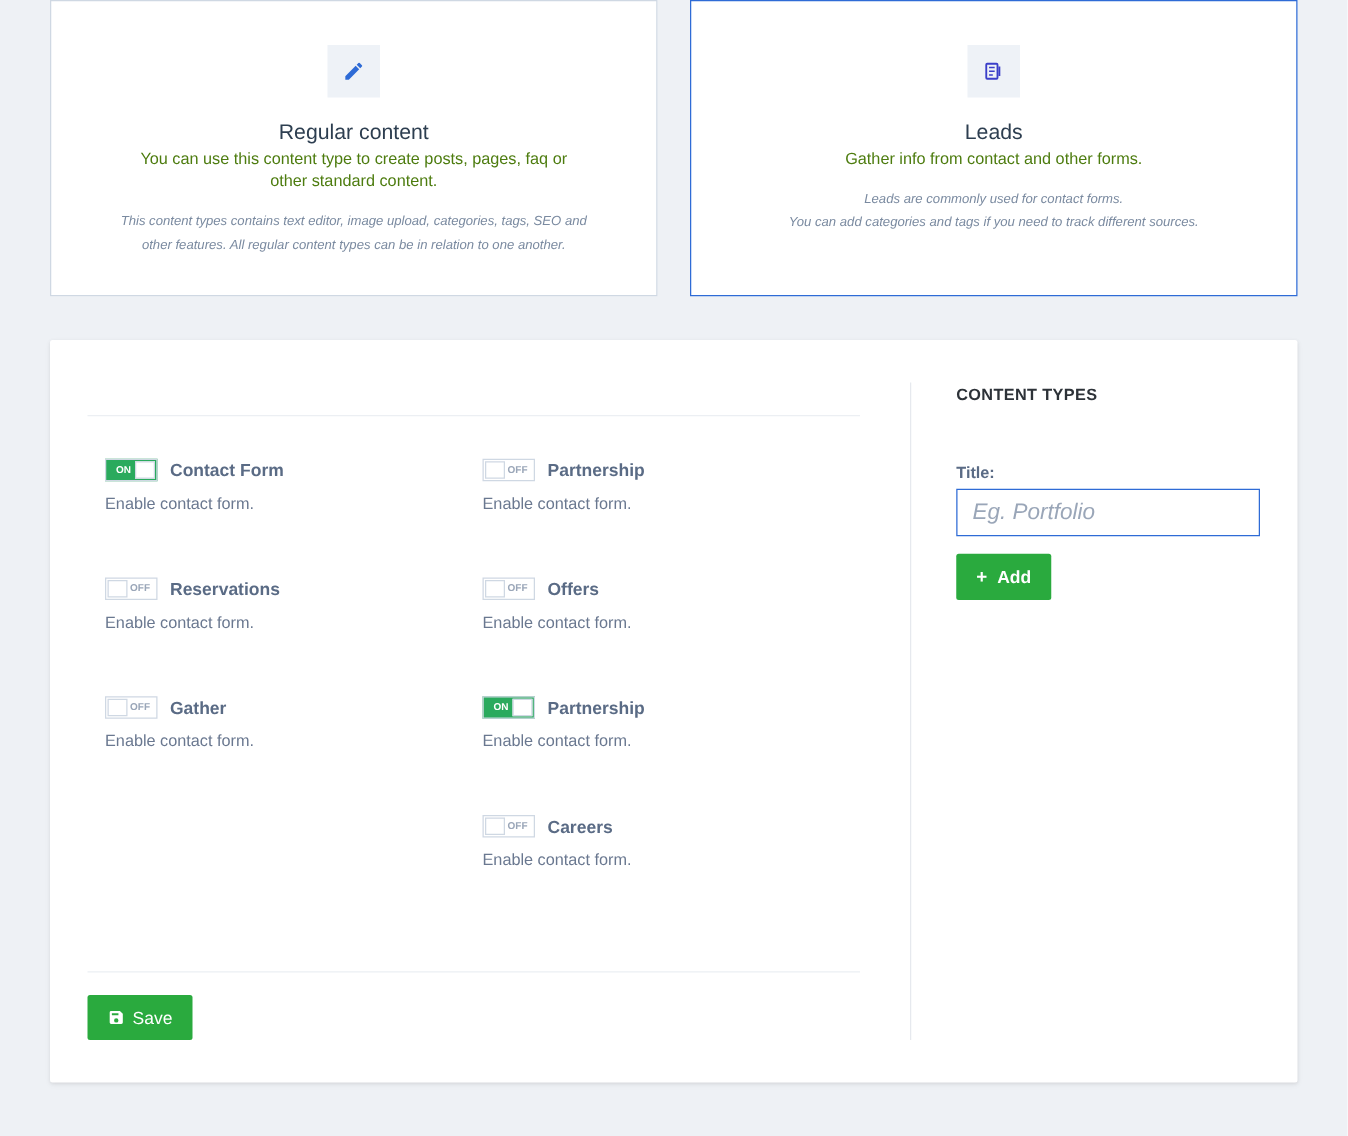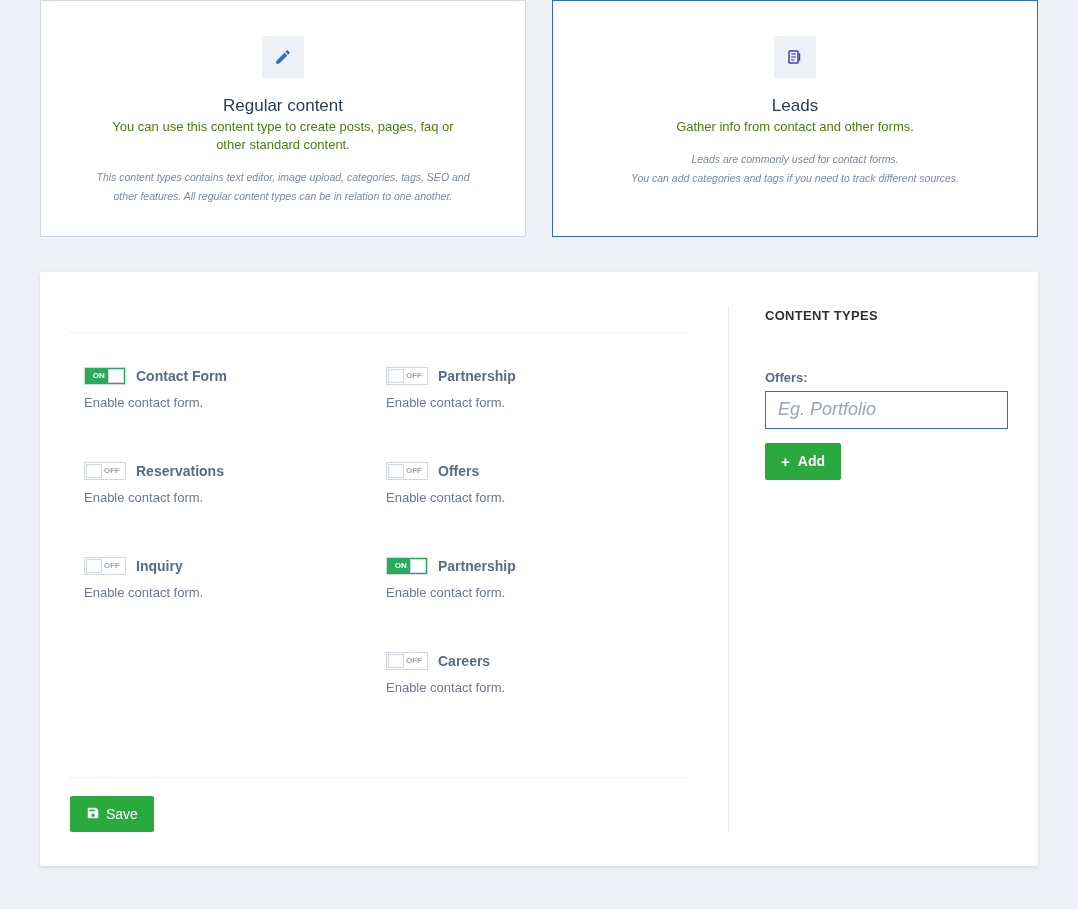--- a/index.html
+++ b/index.html
@@ -161,20 +161,21 @@
       color: #6a7890;
     }
     .save-btn {
       background: #2aaa3e;
       color: #fff;
       border: none;
       padding: 10px 16px;
       font-size: 14px;
       cursor: pointer;
       display: inline-flex;
+      align-items: center;
       gap: 6px;
       border-radius: 2px;
     }
     .field-label {
       font-size: 13px;
       color: #5a6b85;
       font-weight: 600;
       margin-bottom: 6px;
       margin-top: 44px;
     }
@@ -290,21 +291,21 @@
           </div>
           <div class="toggle-desc">Enable contact form.</div>
         </div>
         <div class="toggle-item">
           <div class="toggle-row">
             <div class="toggle off">
               <span class="label-on">ON</span>
               <span class="label-off">OFF</span>
               <span class="knob"></span>
             </div>
-            <span class="toggle-title">Inquiry</span>
+            <span class="toggle-title">Gather</span>
           </div>
           <div class="toggle-desc">Enable contact form.</div>
         </div>
         <div class="toggle-item">
           <div class="toggle-row">
             <div class="toggle on">
               <span class="label-on">ON</span>
               <span class="label-off">OFF</span>
               <span class="knob"></span>
             </div>
@@ -328,20 +329,20 @@
     <hr class="hr-bottom">
     <button class="save-btn">
       <svg width="14" height="14" viewBox="0 0 24 24">
           <path d="M17 3H5a2 2 0 0 0-2 2v14a2 2 0 0 0 2 2h14a2 2 0 0 0 2-2V7l-4-4zM12 19a3 3 0 1 1 0-6 3 3 0 0 1 0 6zm3-10H6V6h9v3z" fill="#fff"></path>
         </svg>
       <span>Save</span>
     </button>
   </div>
   <div class="right-col">
     <div class="section-head">CONTENT TYPES</div>
-    <div class="field-label">Offers:</div>
+    <div class="field-label">Title:</div>
     <input class="title-input" placeholder="Eg. Portfolio" style="">
     <button class="add-btn">
       <span class="plus">+</span>
       <span>Add</span>
     </button>
   </div>
 </div>
 
 </body></html>

